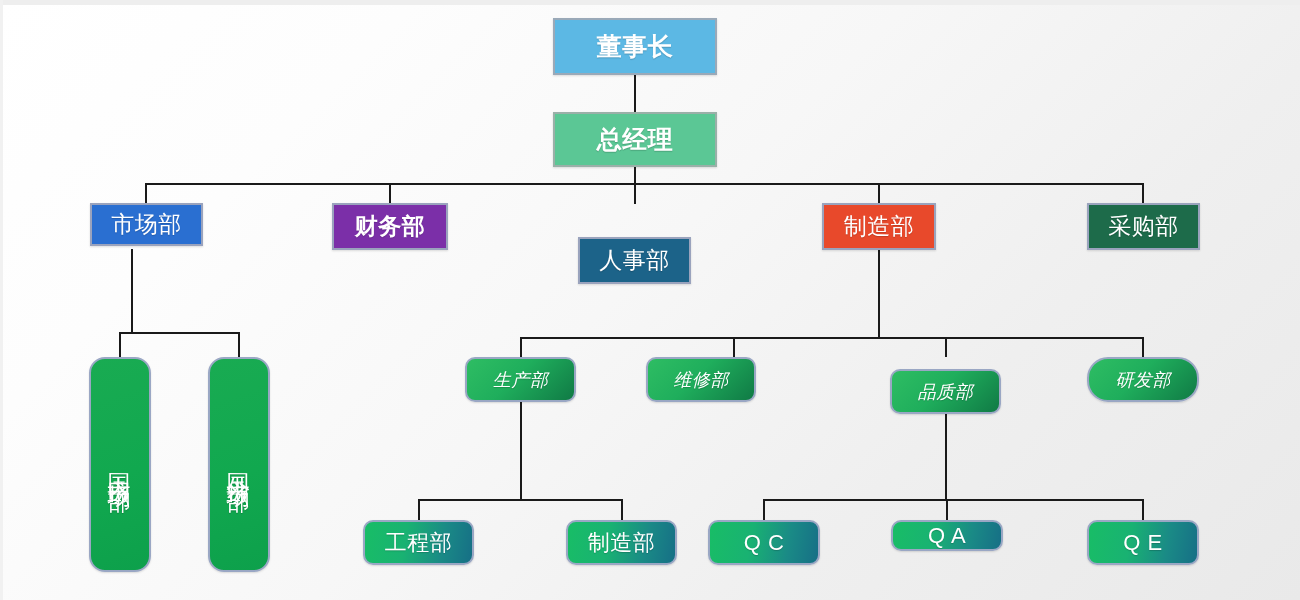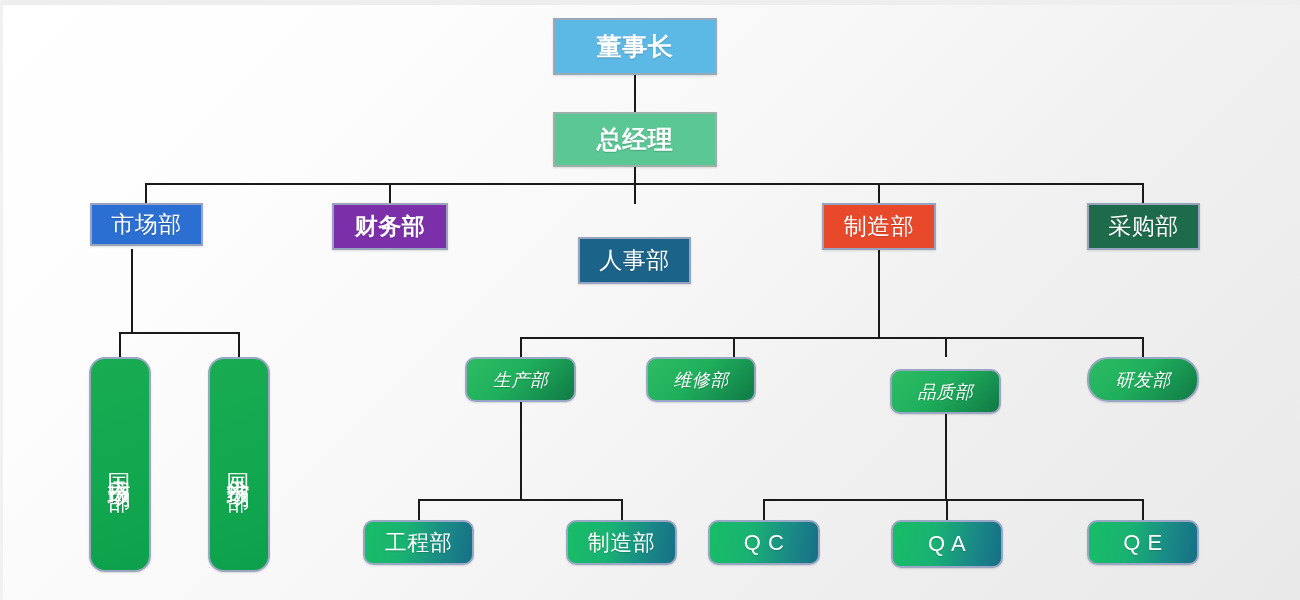--- a/index.html
+++ b/index.html
@@ -175,17 +175,17 @@
   <div class="node lvl-sub fill-green-grad" style="left:890px; top:357px; width:111px; height:45px;margin-top:12px;">品质部</div>
 
   <div class="node lvl-sub fill-green-grad" style="left:1087px; top:357px; width:112px; height:45px;border-radius:21px;">研发部</div>
 
   <div class="node lvl-leaf fill-green-teal" style="left:363px; top:520px; width:111px; height:45px;">工程部</div>
 
   <div class="node lvl-leaf fill-green-teal" style="left:566px; top:520px; width:111px; height:45px;">制造部</div>
 
   <div class="node lvl-leaf fill-green-teal" style="left:708px; top:520px; width:112px; height:45px;">Q C</div>
 
-  <div class="node lvl-leaf fill-green-teal" style="left:891px; top:520px; width:112px; height:48px;">Q A</div>
+  <div class="node lvl-leaf fill-green-teal" style="left:891px; top:520px; width:112px; height:31px;">Q A</div>
 
   <div class="node lvl-leaf fill-green-teal" style="left:1087px; top:520px; width:112px; height:45px;">Q E</div>
 
 </div>
 
 </body></html>

